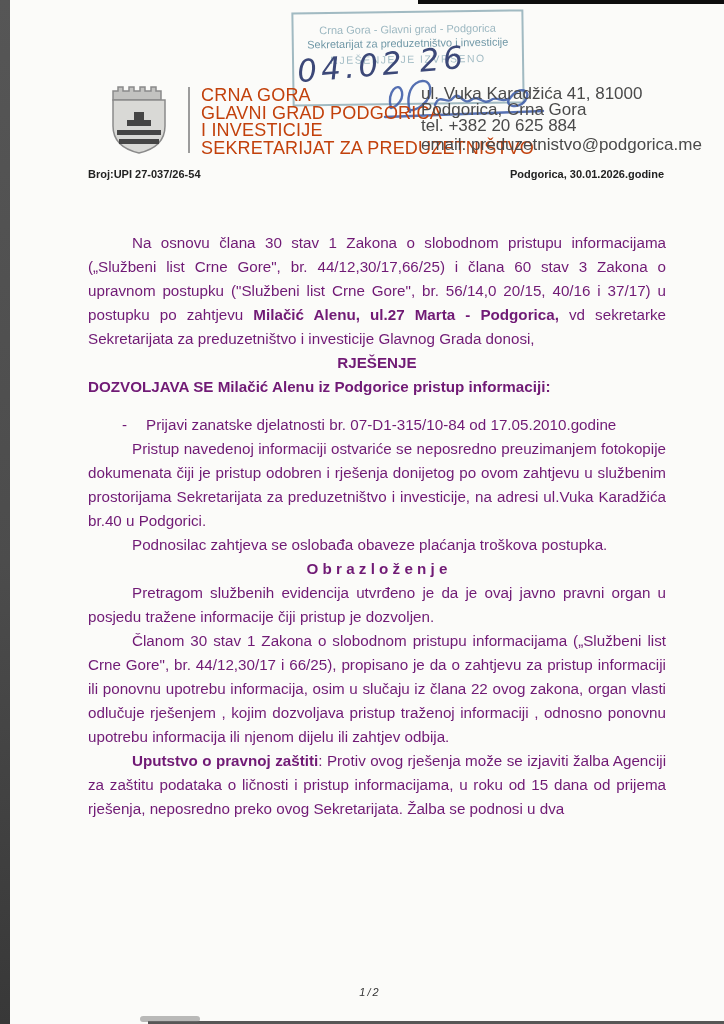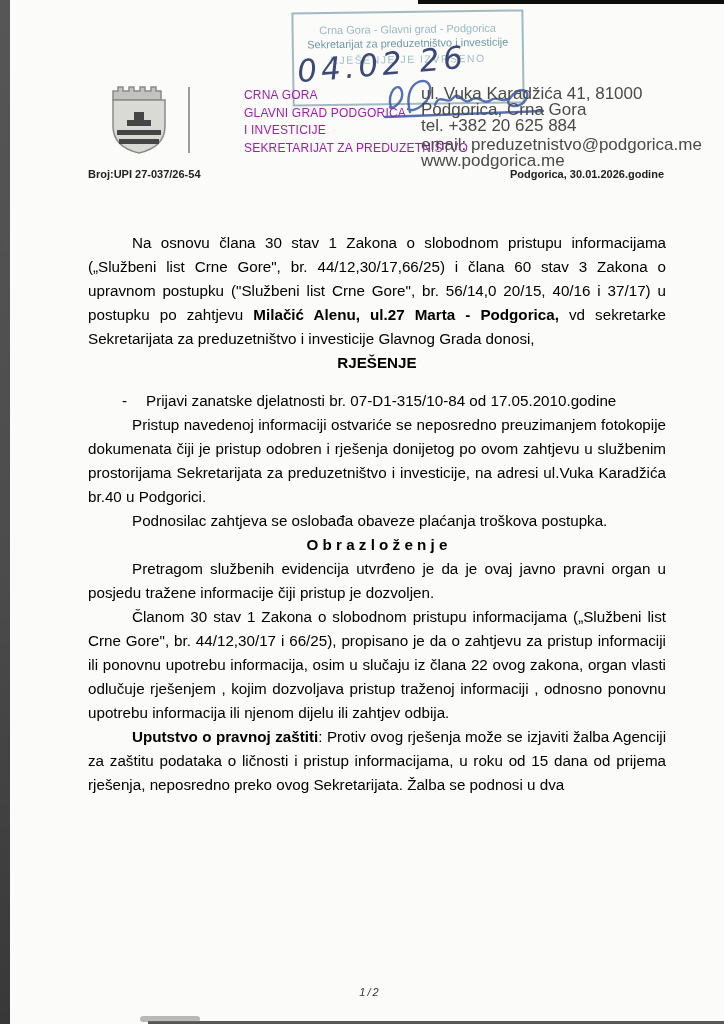--- a/index.html
+++ b/index.html
@@ -34,31 +34,31 @@
     position:absolute;left:297px;top:46px;
     font-family:"DejaVu Sans", sans-serif;font-style:italic;
     font-size:31px;color:#3c4878;letter-spacing:4px;
     transform:rotate(-5deg);white-space:nowrap;
   }
   .signature{position:absolute;left:383px;top:72px;}
 
   
   .crest{position:absolute;left:107px;top:84px;}
   .lh-divider{position:absolute;left:188px;top:87px;width:2px;height:66px;background:#9c9c9c;}
-  .org-block{position:absolute;left:201px;top:87px;font-size:12px;line-height:17.5px;color:#a21caf;letter-spacing:.2px;margin-left:43px;}
+  .org-block{position:absolute;left:201px;top:87px;font-size:18px;line-height:17.5px;color:#c2410c;letter-spacing:.2px;}
   .contact-block{position:absolute;left:421px;top:86px;font-size:17px;line-height:16px;color:#4a4a4a;}
   .contact-block .gap{margin-top:3px;}
 
   
   .ref-row{position:absolute;left:88px;top:168px;width:576px;display:flex;justify-content:space-between;
     font-weight:bold;font-size:11px;color:#222;}
 
   
   .doc-body{position:absolute;left:88px;top:231px;width:578px;
-    font-size:15.2px;line-height:24px;text-align:justify;color:#000000;}
+    font-size:15.2px;line-height:24px;text-align:justify;color:#701a75;}
   .doc-body p{margin:0;}
   .ind{text-indent:44px;} .mt14{margin-top:14px;} .mt16{margin-top:16px;} .mt18{margin-top:18px;}
   .h-center{text-align:center;font-weight:bold;}
   .bold{font-weight:bold;}
   .bullet-row{display:flex;margin:14px 0 0 34px;text-align:left;}
   .bullet-dash{width:24px;flex:0 0 24px;}
 
   .page-num{position:absolute;left:8px;top:986px;width:724px;text-align:center;
     font-size:11px;font-style:italic;letter-spacing:2px;color:#333;}
 </style>
@@ -108,33 +108,33 @@
   <div class="org-block">
     <div>CRNA GORA</div>
     <div>GLAVNI GRAD PODGORICA</div>
     <div>I INVESTICIJE</div>
     <div>SEKRETARIJAT ZA PREDUZETNIŠTVO</div>
   </div>
   <div class="contact-block">
     <div>ul. Vuka Karadžića 41, 81000 Podgorica, Crna Gora</div>
     <div>tel. +382 20 625 884</div>
     <div class="gap">email: preduzetnistvo@podgorica.me</div>
-    <div>www.podgorica.me</div>
   </div>
 
   <div class="ref-row">
     <span>Broj:UPI 27-037/26-54</span>
     <span>Podgorica, 30.01.2026.godine</span>
   </div>
 
   <div class="doc-body">
     <p class="ind"><span>Na osnovu člana 30 stav 1 Zakona o slobodnom pristupu informacijama („Službeni list Crne Gore", br. 44/12,30/17,66/25) i člana 60 stav 3 Zakona o upravnom postupku ("Službeni list Crne Gore", br. 56/14,0 20/15, 40/16  i 37/17) u postupku po zahtjevu </span><span class="bold">Milačić Alenu, ul.27 Marta - Podgorica,</span><span> vd sekretarke  Sekretarijata za preduzetništvo i investicije Glavnog Grada donosi,</span></p>
 
     <p class="h-center mt14">RJEŠENJE</p>
 
+    <p class="bold mt16">DOZVOLJAVA SE  Milačić Alenu iz Podgorice pristup informaciji:</p>
 
     <div class="bullet-row">
       <span class="bullet-dash">-</span>
       <span>Prijavi zanatske djelatnosti  br. 07-D1-315/10-84 od 17.05.2010.godine</span>
     </div>
 
     <p class="ind mt16">Pristup navedenoj informaciji ostvariće se neposredno  preuzimanjem fotokopije dokumenata čiji je pristup odobren i rješenja donijetog po ovom zahtjevu u službenim prostorijama Sekretarijata za preduzetništvo i investicije, na adresi ul.Vuka Karadžića br.40 u Podgorici.</p>
 
     <p class="ind mt16">Podnosilac zahtjeva se oslobađa obaveze plaćanja troškova postupka.</p>
 

